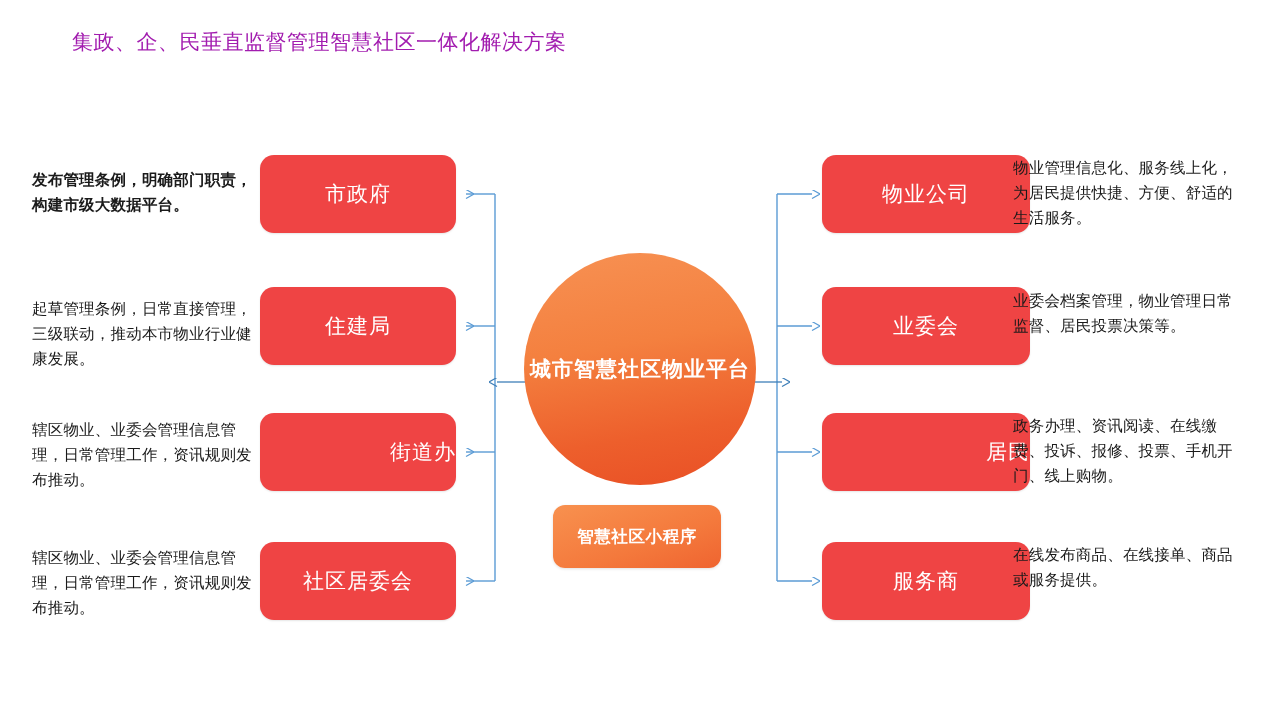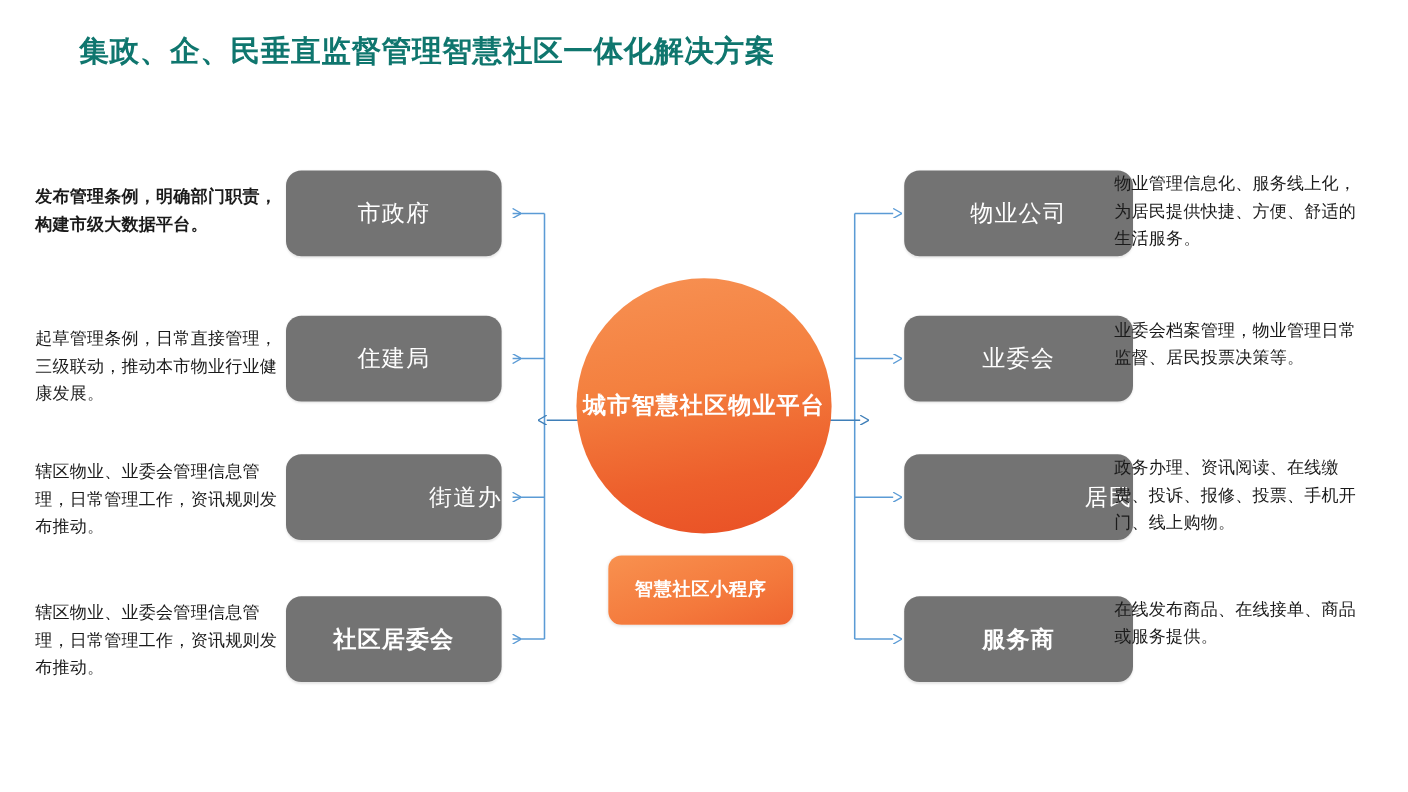--- a/index.html
+++ b/index.html
@@ -14,57 +14,57 @@
     overflow: hidden;
     font-family: "Liberation Sans", "DejaVu Sans", sans-serif;
     -webkit-font-smoothing: antialiased;
   }
 
   
   .slide-title {
     position: absolute;
     left: 72px;
     top: 28px;
-    font-size: 27px;
-    font-weight: bold;
-    color: #0f766e;
+    font-size: 21px;
+    font-weight: normal;
+    color: #a21caf;
     letter-spacing: 0.5px;
     white-space: nowrap;
   }
 
   
   .connectors {
     position: absolute;
     left: 0;
     top: 0;
     width: 1280px;
     height: 720px;
     pointer-events: none;
   }
 
   
   .node {
     position: absolute;
     border-radius: 14px;
-    background: #737373;
+    background: #ef4444;
     color: #ffffff;
     display: flex;
     align-items: center;
     justify-content: center;
     font-size: 21px;
     letter-spacing: 1px;
     box-shadow: 0 1px 2px rgba(0,0,0,0.10);
   }
   .node-left  { left: 260px; width: 196px; height: 78px; }
   .node-right { left: 822px; width: 208px; height: 78px; }
 
   .row1 { top: 155px; }
   .row2 { top: 287px; }
   .row3 { top: 413px; justify-content: flex-end; }
-  .row4 { top: 542px; font-weight: bold; }
+  .row4 { top: 542px; }
 
   
   .desc {
     position: absolute;
     font-size: 15.5px;
     line-height: 25px;
     color: #1a1a1a;
     letter-spacing: 0.2px;
   }
   .desc-left  { left: 32px;  width: 226px; text-align: left; }

